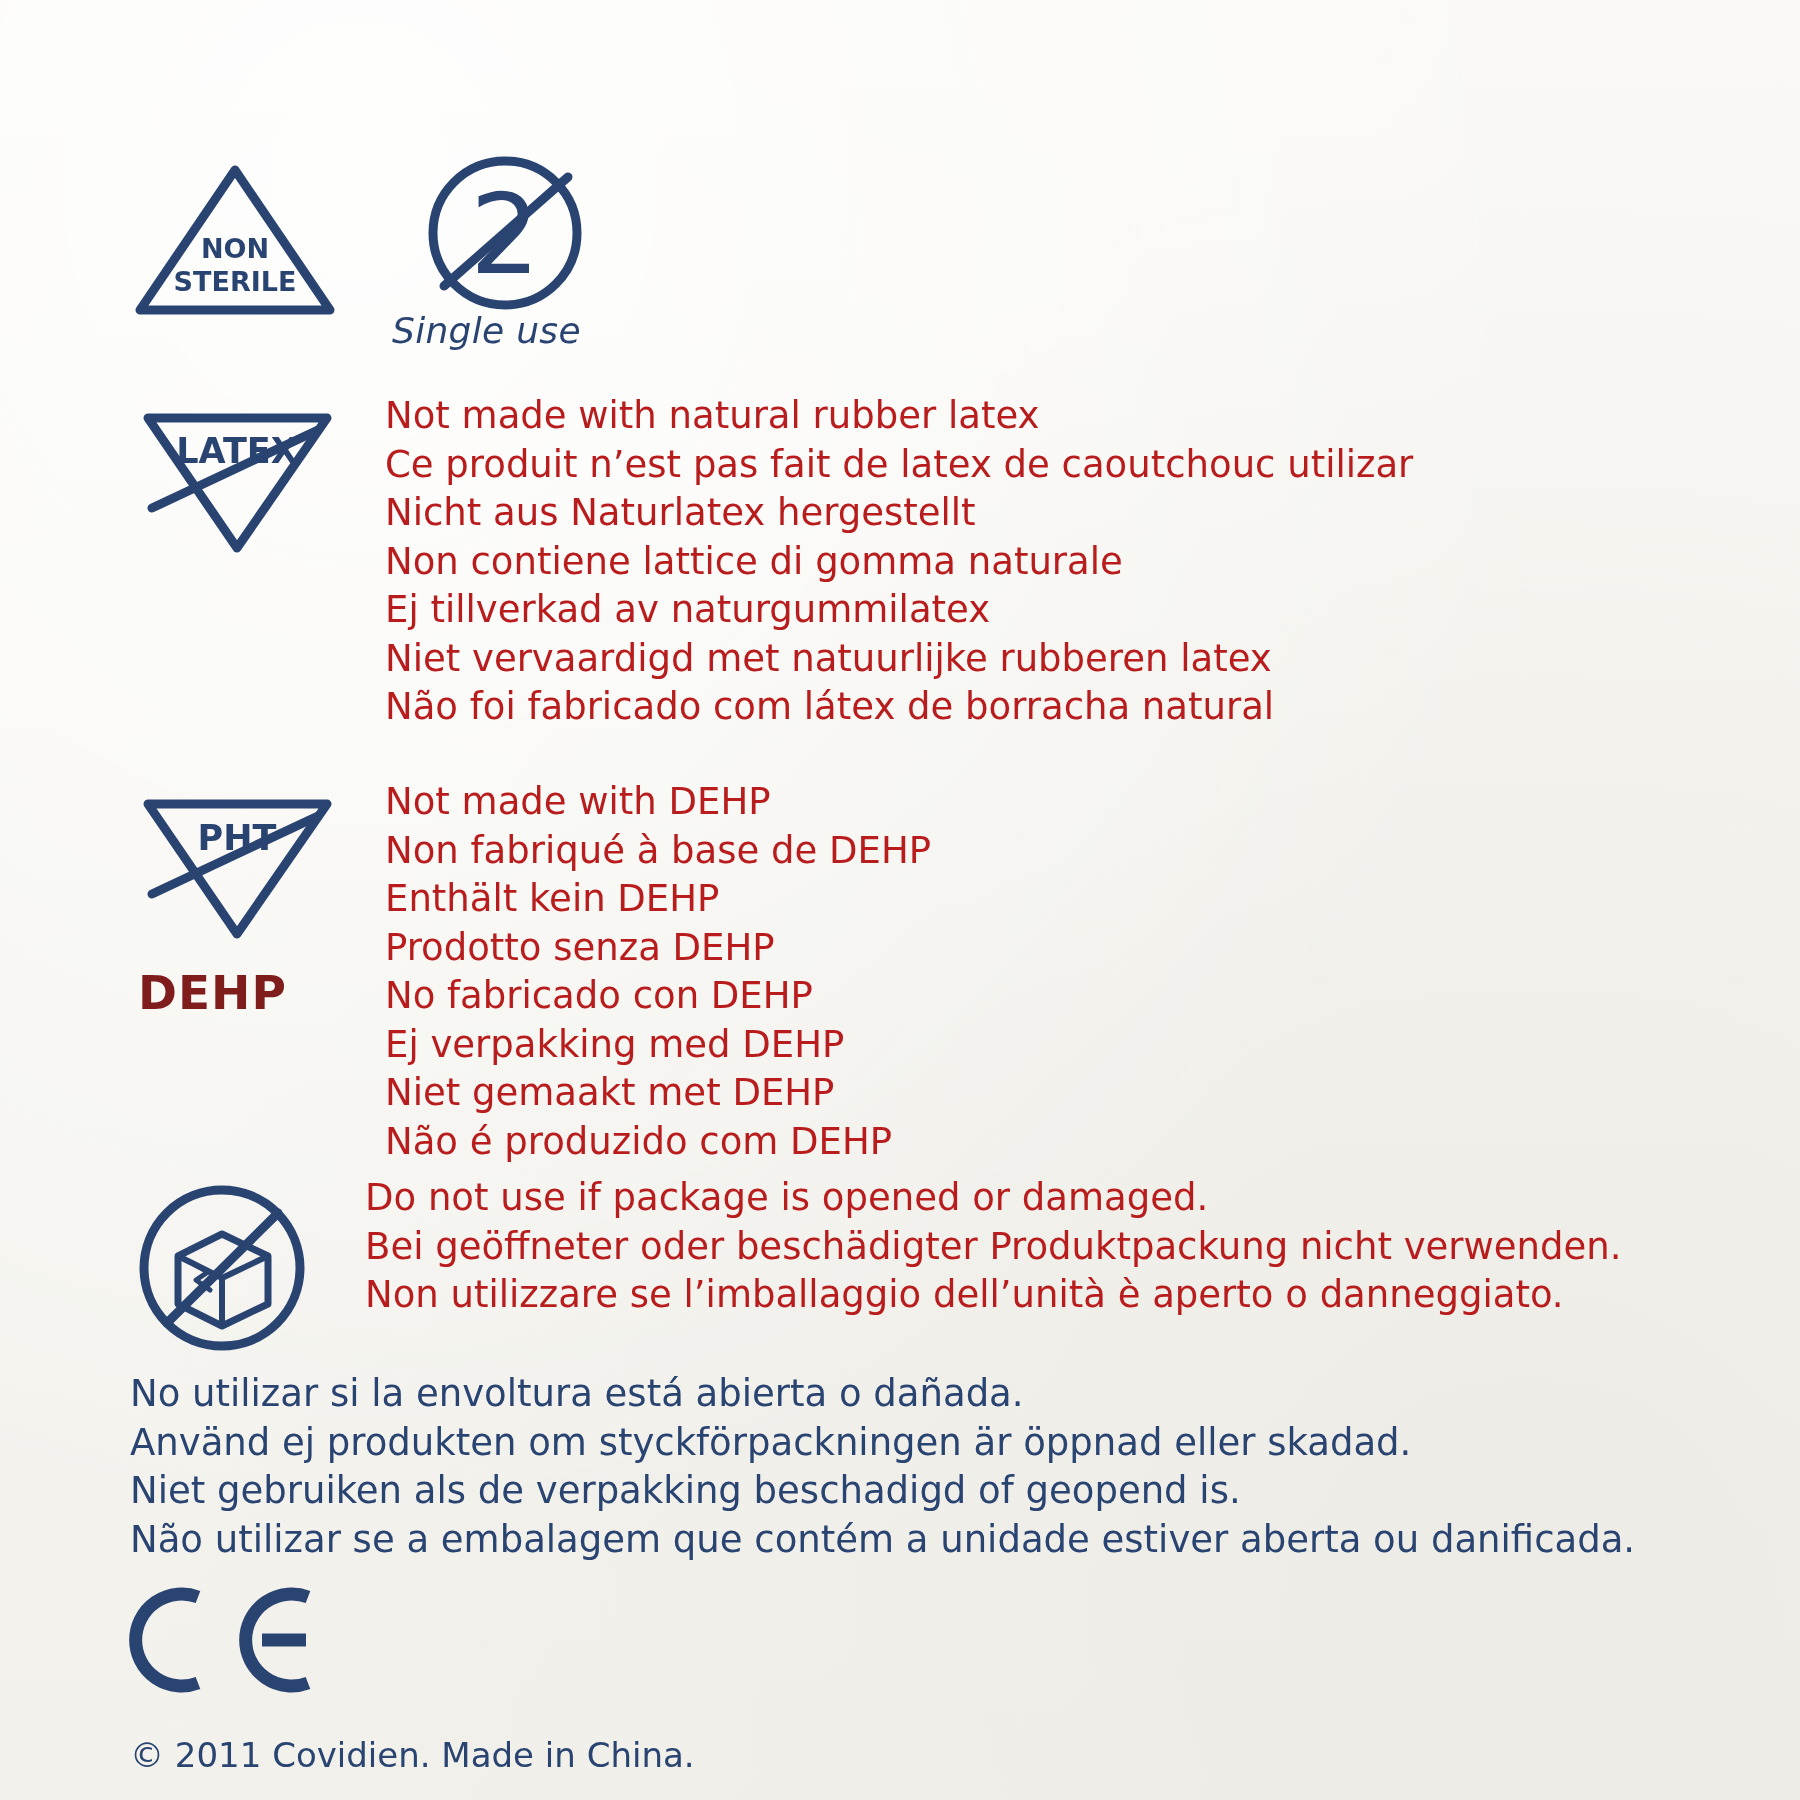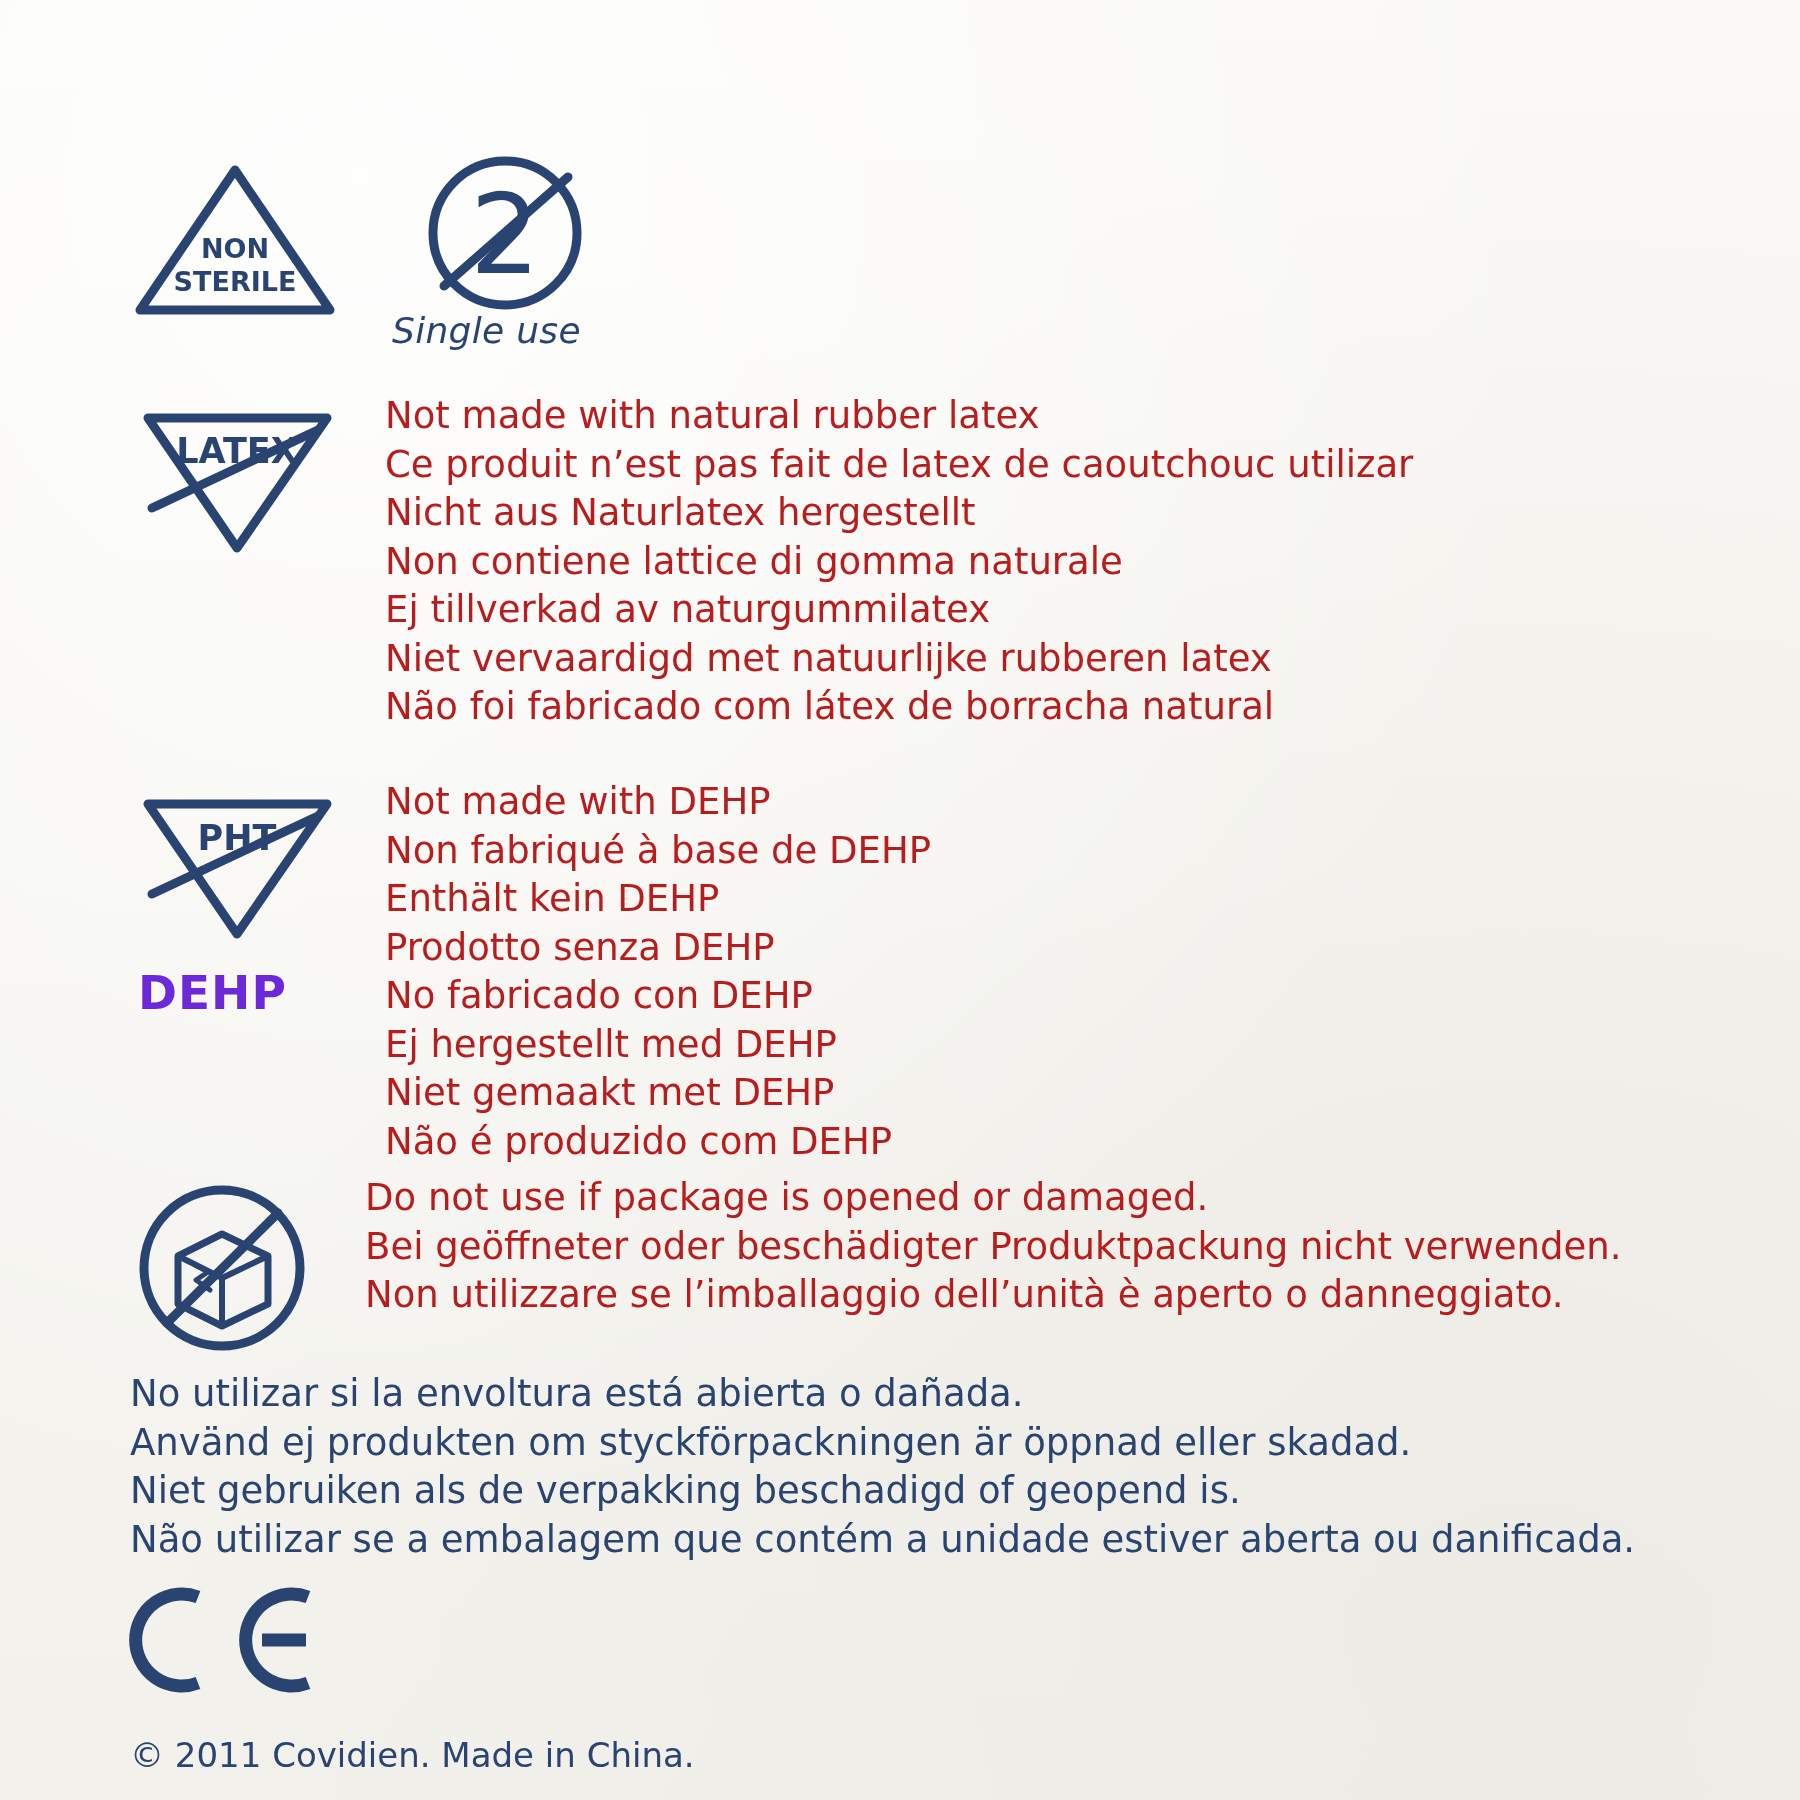--- a/index.html
+++ b/index.html
@@ -92,21 +92,21 @@
   
   #dehp-block { left: 130px; top: 790px; width: 1560px; height: 330px; }
   #dehp-block .lines { left: 255px; top: -12px; }
   .dehp-word {
     position: absolute;
     left: 8px;
     top: 175px;
     font-size: 47px;
     font-weight: bold;
     letter-spacing: 1px;
-    color: #6d28d9;
+    color: #7f1d1d;
   }
 
   
   #package-block { left: 130px; top: 1180px; width: 1620px; height: 340px; }
   #package-block .lines { left: 235px; top: -6px; }
   .package-extra {
     position: absolute;
     left: 130px;
     top: 1370px;
     font-size: 37px;
@@ -188,21 +188,21 @@
         <line x1="22" y1="104" x2="188" y2="26" stroke="#2a4472" stroke-width="9" stroke-linecap="round"></line>
       </svg>
     </div>
     <div class="dehp-word">DEHP</div>
     <div class="lines">
       <div>Not made with DEHP</div>
       <div>Non fabriqué à base de DEHP</div>
       <div>Enthält kein DEHP</div>
       <div>Prodotto senza DEHP</div>
       <div>No fabricado con DEHP</div>
-      <div>Ej hergestellt med DEHP</div>
+      <div>Ej verpakking med DEHP</div>
       <div>Niet gemaakt met DEHP</div>
       <div>Não é produzido com DEHP</div>
     </div>
   </div>
 
   <div class="block" id="package-block">
     <div class="icon">
       <svg width="200" height="180" viewBox="0 0 200 180">
         <circle cx="92" cy="88" r="78" fill="none" stroke="#2a4472" stroke-width="9"></circle>
 

